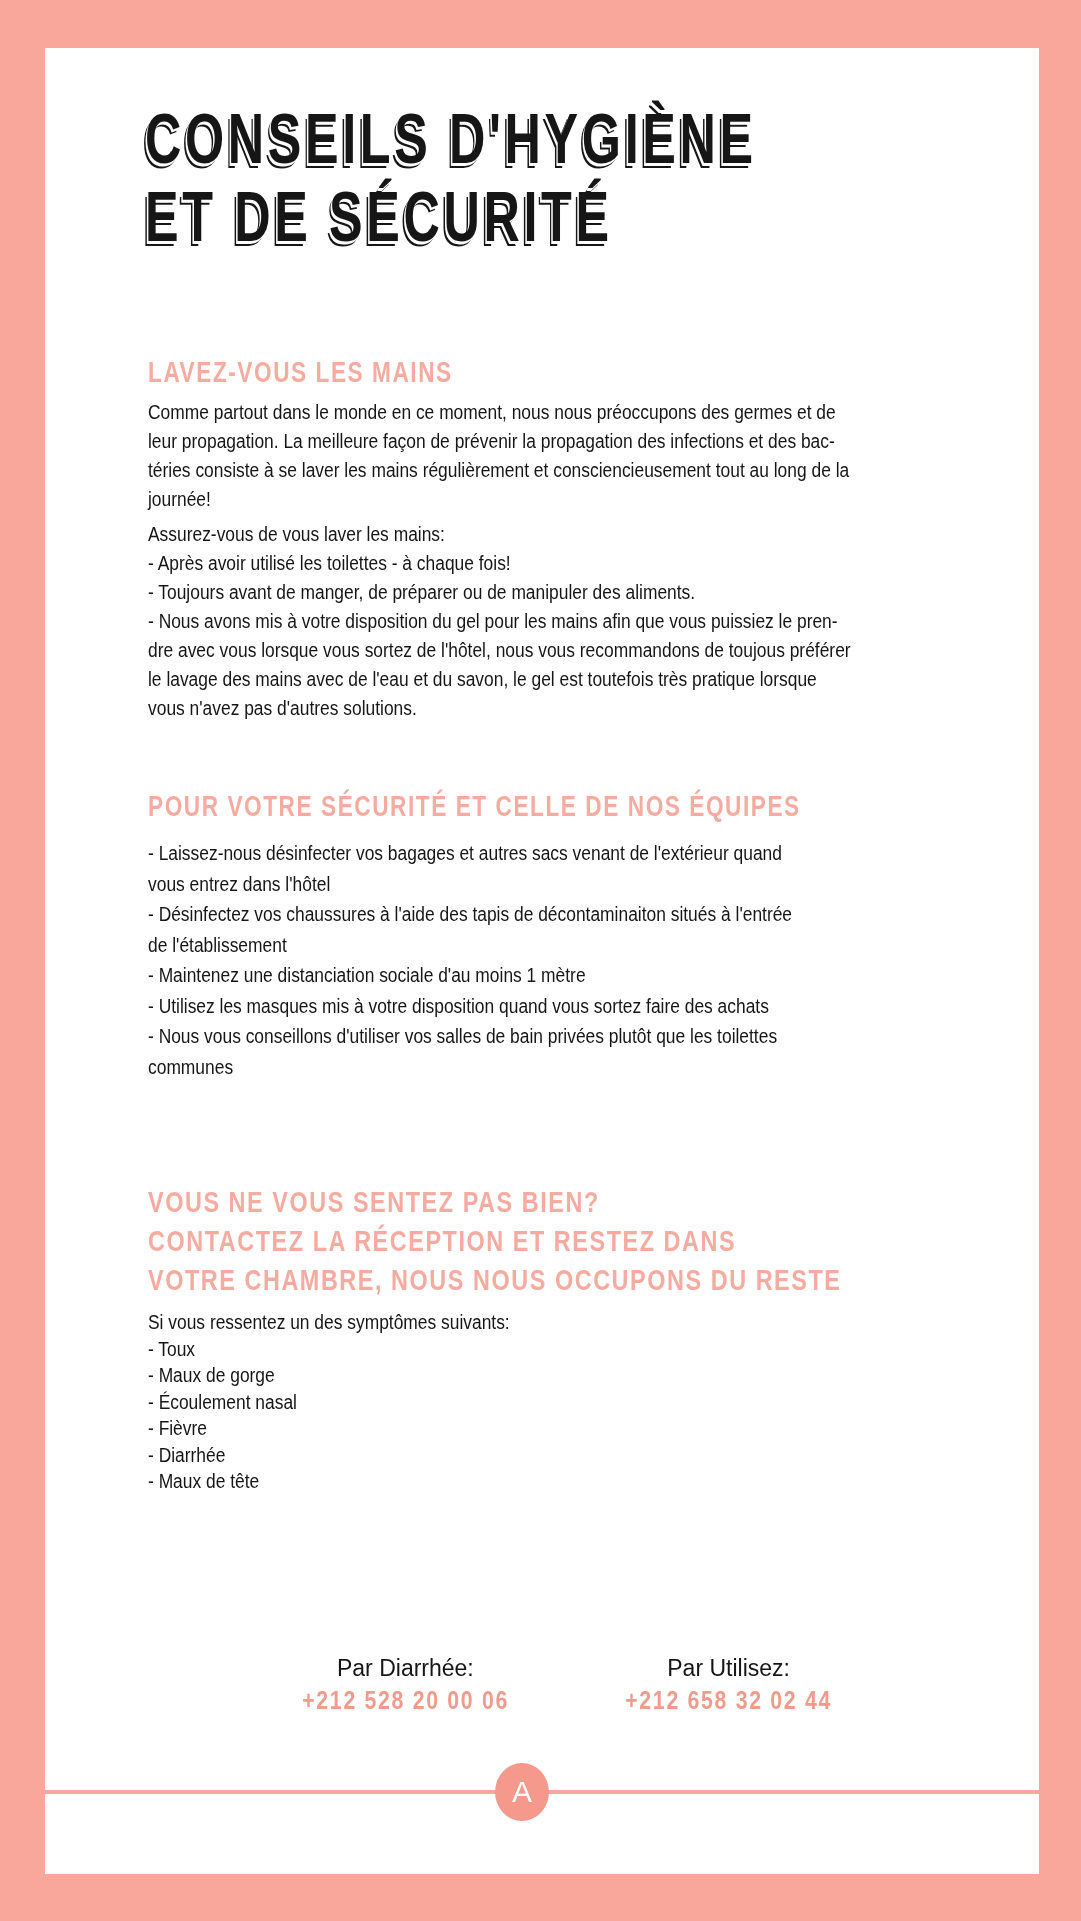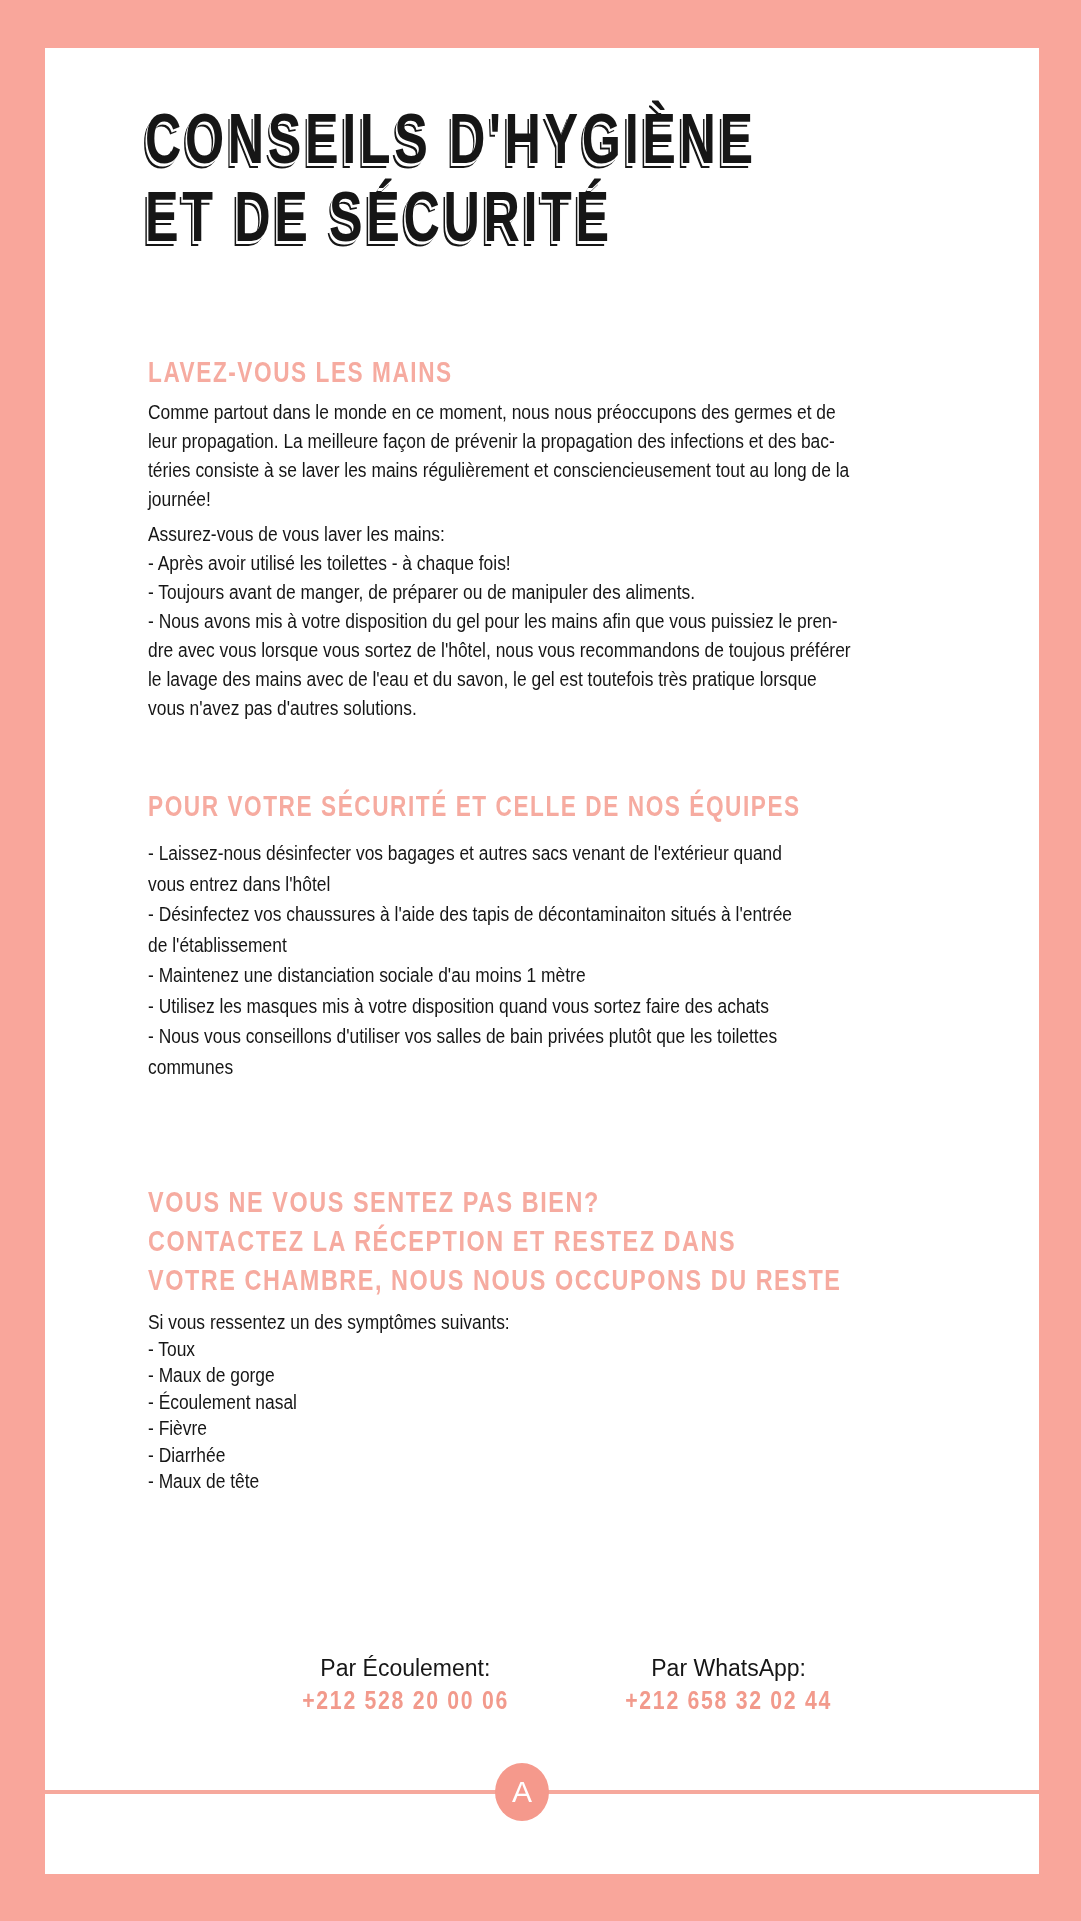--- a/index.html
+++ b/index.html
@@ -140,25 +140,25 @@
           <div class="tline">- Écoulement nasal</div>
           <div class="tline">- Fièvre</div>
           <div class="tline">- Diarrhée</div>
           <div class="tline">- Maux de tête</div>
         </div>
     </div>
 
 
     <div class="contact-cols">
       <div class="contact-col">
-        <div class="contact-label">Par Écoulement:</div>
+        <div class="contact-label">Par Diarrhée:</div>
         <div class="contact-number">+212 528 20 00 06</div>
       </div>
       <div class="contact-col">
-        <div class="contact-label">Par WhatsApp:</div>
+        <div class="contact-label">Par Utilisez:</div>
         <div class="contact-number">+212 658 32 02 44</div>
       </div>
     </div>
 
     <div class="footer-rule"></div>
     <div class="footer-badge">A</div>
 
   </div>
 </div>
 

